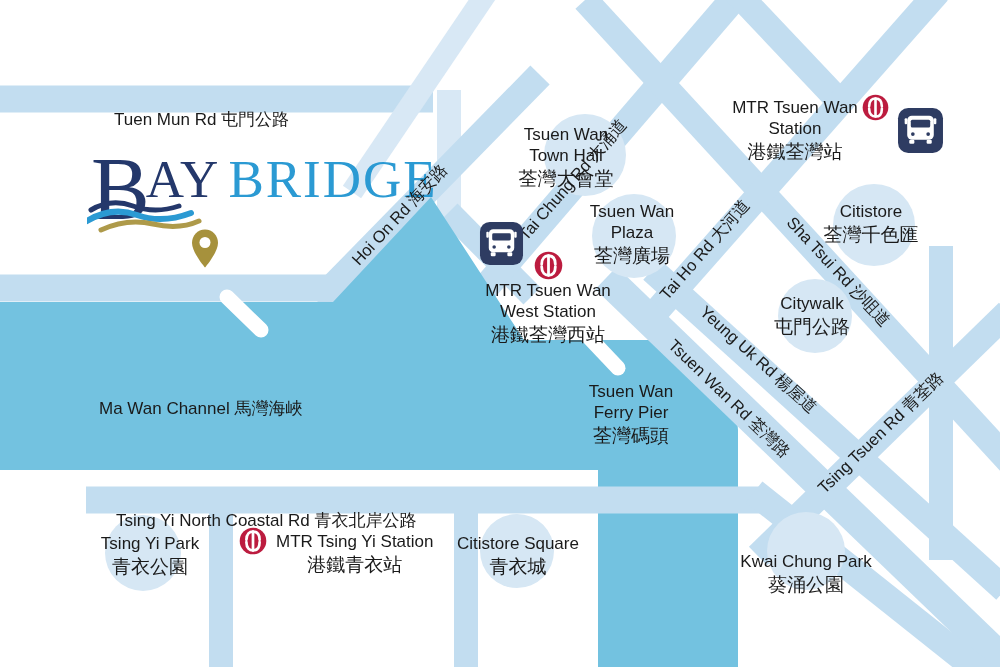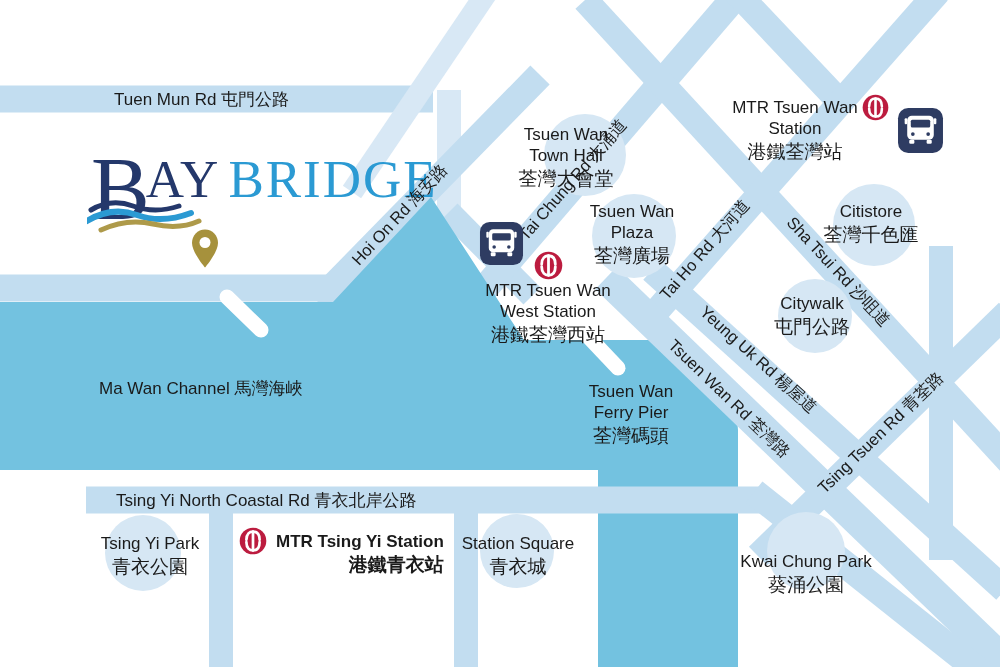--- a/index.html
+++ b/index.html
@@ -1,24 +1,24 @@
 <!DOCTYPE html>
 <html><head>
 <meta charset="utf-8">
 <style>
   html,body{margin:0;padding:0;background:#fff;}
   .map{position:relative;width:1000px;height:667px;background:#ffffff;overflow:hidden;
        font-family:"Liberation Sans",sans-serif;color:#1a1a1a;}
   .map svg.base{position:absolute;left:0;top:0;z-index:0;}
   .circle{position:absolute;border-radius:50%;background:#d6e7f4;z-index:1;}
-  .hlabel{position:absolute;z-index:3;font-size:17px;white-space:nowrap;}
+  .hlabel{position:absolute;z-index:3;font-size:17px;white-space:nowrap;margin-top:20px;}
   .rlabel{position:absolute;z-index:3;font-size:16.5px;white-space:nowrap;
           transform:translate(-50%,-50%) rotate(var(--r));}
   .plabel{position:absolute;z-index:3;transform:translateX(-50%);text-align:center;white-space:nowrap;}
-  .plabel.left{transform:none;text-align:right;font-weight:bold;}
+  .plabel.left{transform:none;text-align:center;}
   .l-en{font-size:17px;line-height:21px;}
   .l-zh{font-size:19px;line-height:25px;}
   .icon{position:absolute;z-index:4;}
   .logo{position:absolute;left:91px;top:156px;z-index:3;font-family:Liberation Serif, serif;white-space:nowrap;}
   .logo-b{font-size:88px;line-height:66px;color:#24386b;vertical-align:top;display:inline-block;}
   .logo-ay{font-size:53px;line-height:46px;color:#24386b;letter-spacing:1px;vertical-align:top;display:inline-block;margin-left:-4px;}
   .logo-bridge{font-size:53px;line-height:46px;color:#2b9ad3;letter-spacing:2px;vertical-align:top;display:inline-block;margin-left:9px;}
   .logo-waves{position:absolute;left:-4px;top:38px;}
 </style>
 </head>
@@ -137,21 +137,21 @@
     <div class="l-en">Tsing Yi Park</div>
     <div class="l-zh">青衣公園</div>
   </div>
 
   <div class="plabel left" style="left:276px;top:531px;">
     <div class="l-en">MTR Tsing Yi Station</div>
     <div class="l-zh">港鐵青衣站</div>
   </div>
 
   <div class="plabel" style="left:518px;top:533px;">
-    <div class="l-en">Station Square</div>
+    <div class="l-en">Citistore Square</div>
     <div class="l-zh">青衣城</div>
   </div>
 
   <div class="plabel" style="left:806px;top:551px;">
     <div class="l-en">Kwai Chung Park</div>
     <div class="l-zh">葵涌公園</div>
   </div>
 
   <svg class="icon" style="left:479px;top:221px;" width="45" height="45" viewBox="0 0 46 46">
     <rect x="1" y="1" width="44" height="44" rx="10" fill="#2e3c62"></rect>

